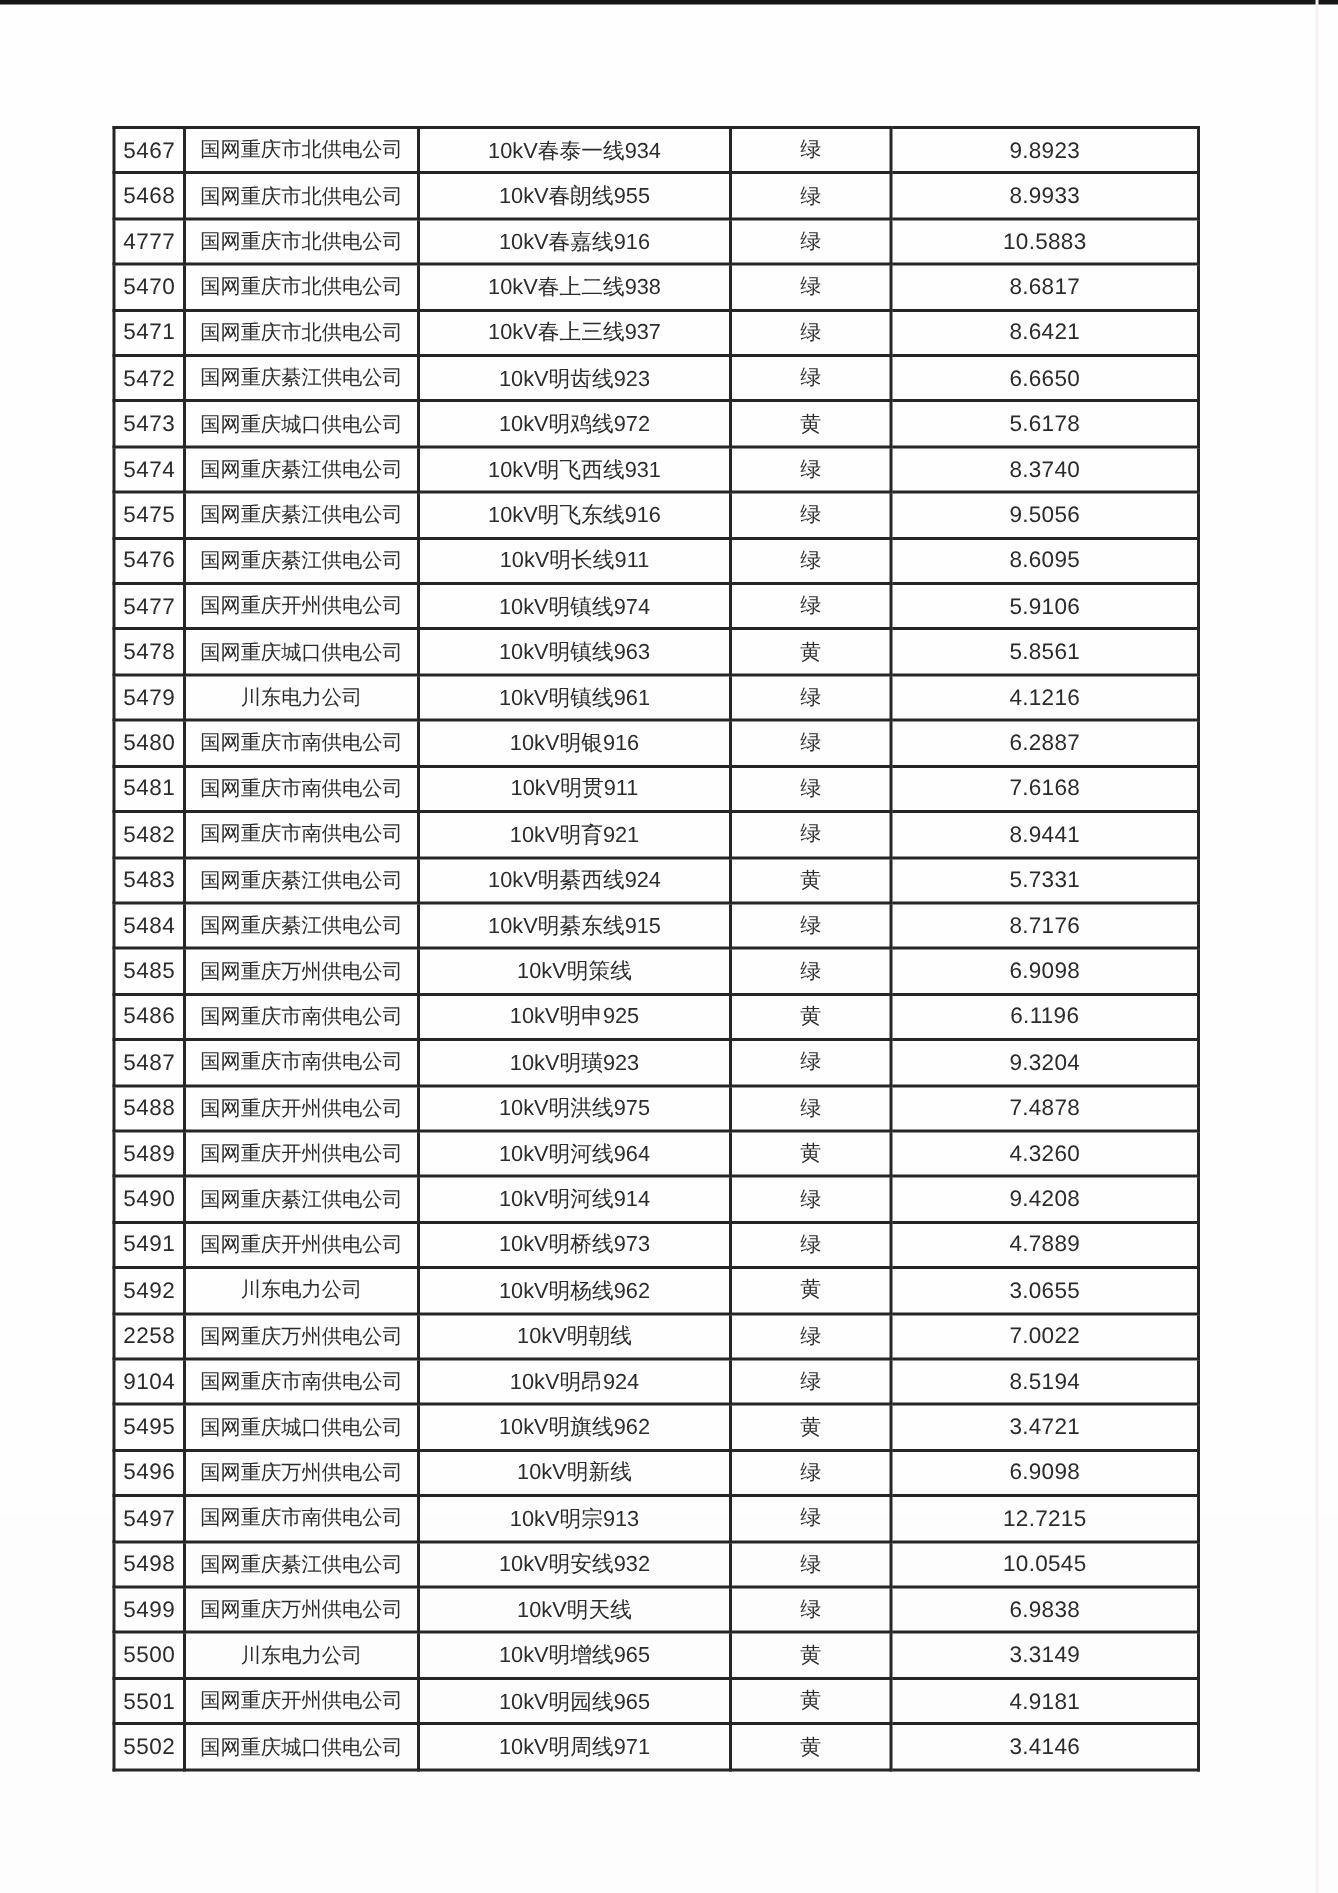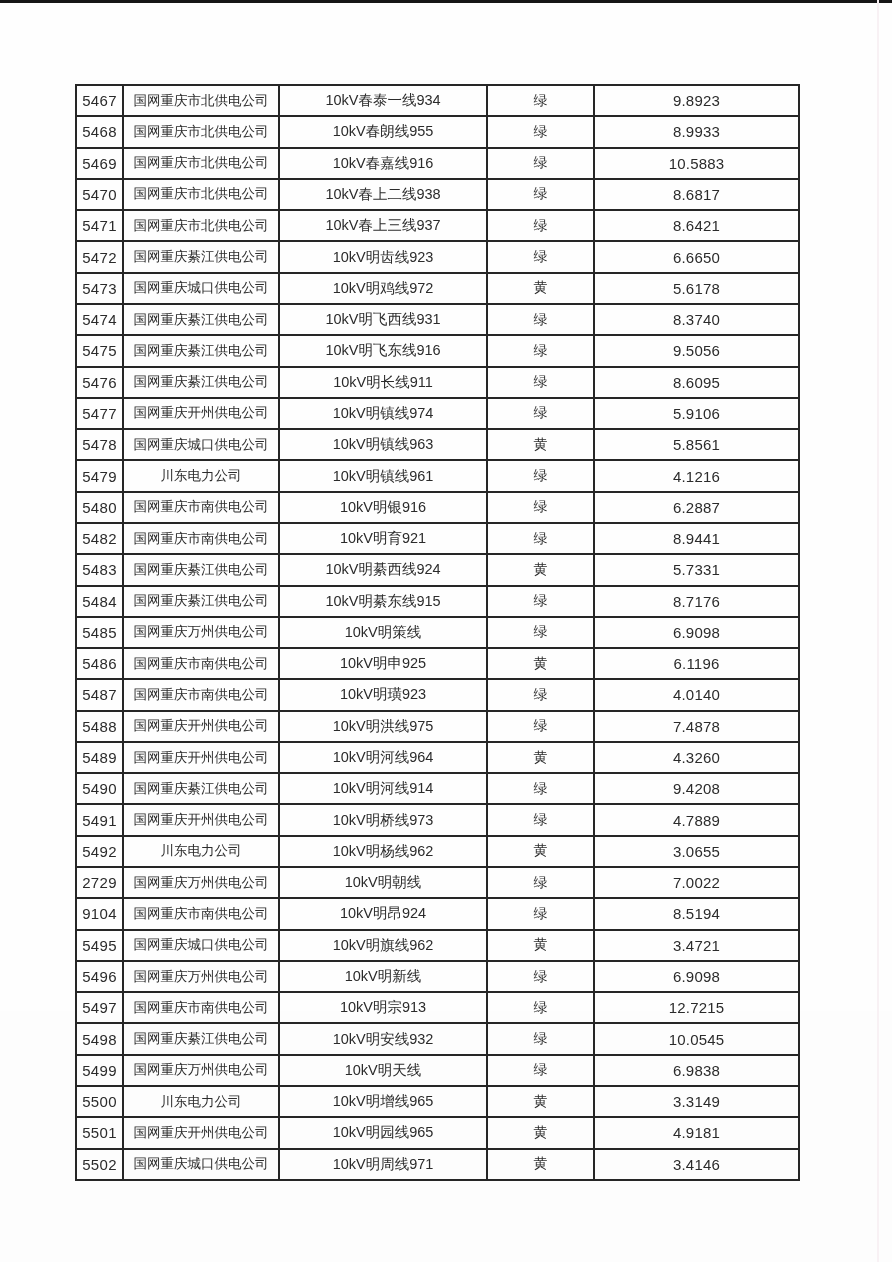--- a/index.html
+++ b/index.html
@@ -75,21 +75,21 @@
 
         <tr>
           <td class="c-id">5468</td>
           <td class="c-company">国网重庆市北供电公司</td>
           <td class="c-line">10kV春朗线955</td>
           <td class="c-status">绿</td>
           <td class="c-value">8.9933</td>
         </tr>
 
         <tr>
-          <td class="c-id">5469</td>
+          <td class="c-id">4777</td>
           <td class="c-company">国网重庆市北供电公司</td>
           <td class="c-line">10kV春嘉线916</td>
           <td class="c-status">绿</td>
           <td class="c-value">10.5883</td>
         </tr>
 
         <tr>
           <td class="c-id">5470</td>
           <td class="c-company">国网重庆市北供电公司</td>
           <td class="c-line">10kV春上二线938</td>
@@ -170,20 +170,27 @@
         </tr>
 
         <tr>
           <td class="c-id">5480</td>
           <td class="c-company">国网重庆市南供电公司</td>
           <td class="c-line">10kV明银916</td>
           <td class="c-status">绿</td>
           <td class="c-value">6.2887</td>
         </tr>
 
+        <tr>
+          <td class="c-id">5481</td>
+          <td class="c-company">国网重庆市南供电公司</td>
+          <td class="c-line">10kV明贯911</td>
+          <td class="c-status">绿</td>
+          <td class="c-value">7.6168</td>
+        </tr>
 
         <tr>
           <td class="c-id">5482</td>
           <td class="c-company">国网重庆市南供电公司</td>
           <td class="c-line">10kV明育921</td>
           <td class="c-status">绿</td>
           <td class="c-value">8.9441</td>
         </tr>
 
         <tr>
@@ -216,21 +223,21 @@
           <td class="c-line">10kV明申925</td>
           <td class="c-status">黄</td>
           <td class="c-value">6.1196</td>
         </tr>
 
         <tr>
           <td class="c-id">5487</td>
           <td class="c-company">国网重庆市南供电公司</td>
           <td class="c-line">10kV明璜923</td>
           <td class="c-status">绿</td>
-          <td class="c-value">4.0140</td>
+          <td class="c-value">9.3204</td>
         </tr>
 
         <tr>
           <td class="c-id">5488</td>
           <td class="c-company">国网重庆开州供电公司</td>
           <td class="c-line">10kV明洪线975</td>
           <td class="c-status">绿</td>
           <td class="c-value">7.4878</td>
         </tr>
 
@@ -260,21 +267,21 @@
 
         <tr>
           <td class="c-id">5492</td>
           <td class="c-company">川东电力公司</td>
           <td class="c-line">10kV明杨线962</td>
           <td class="c-status">黄</td>
           <td class="c-value">3.0655</td>
         </tr>
 
         <tr>
-          <td class="c-id">2729</td>
+          <td class="c-id">2258</td>
           <td class="c-company">国网重庆万州供电公司</td>
           <td class="c-line">10kV明朝线</td>
           <td class="c-status">绿</td>
           <td class="c-value">7.0022</td>
         </tr>
 
         <tr>
           <td class="c-id">9104</td>
           <td class="c-company">国网重庆市南供电公司</td>
           <td class="c-line">10kV明昂924</td>

